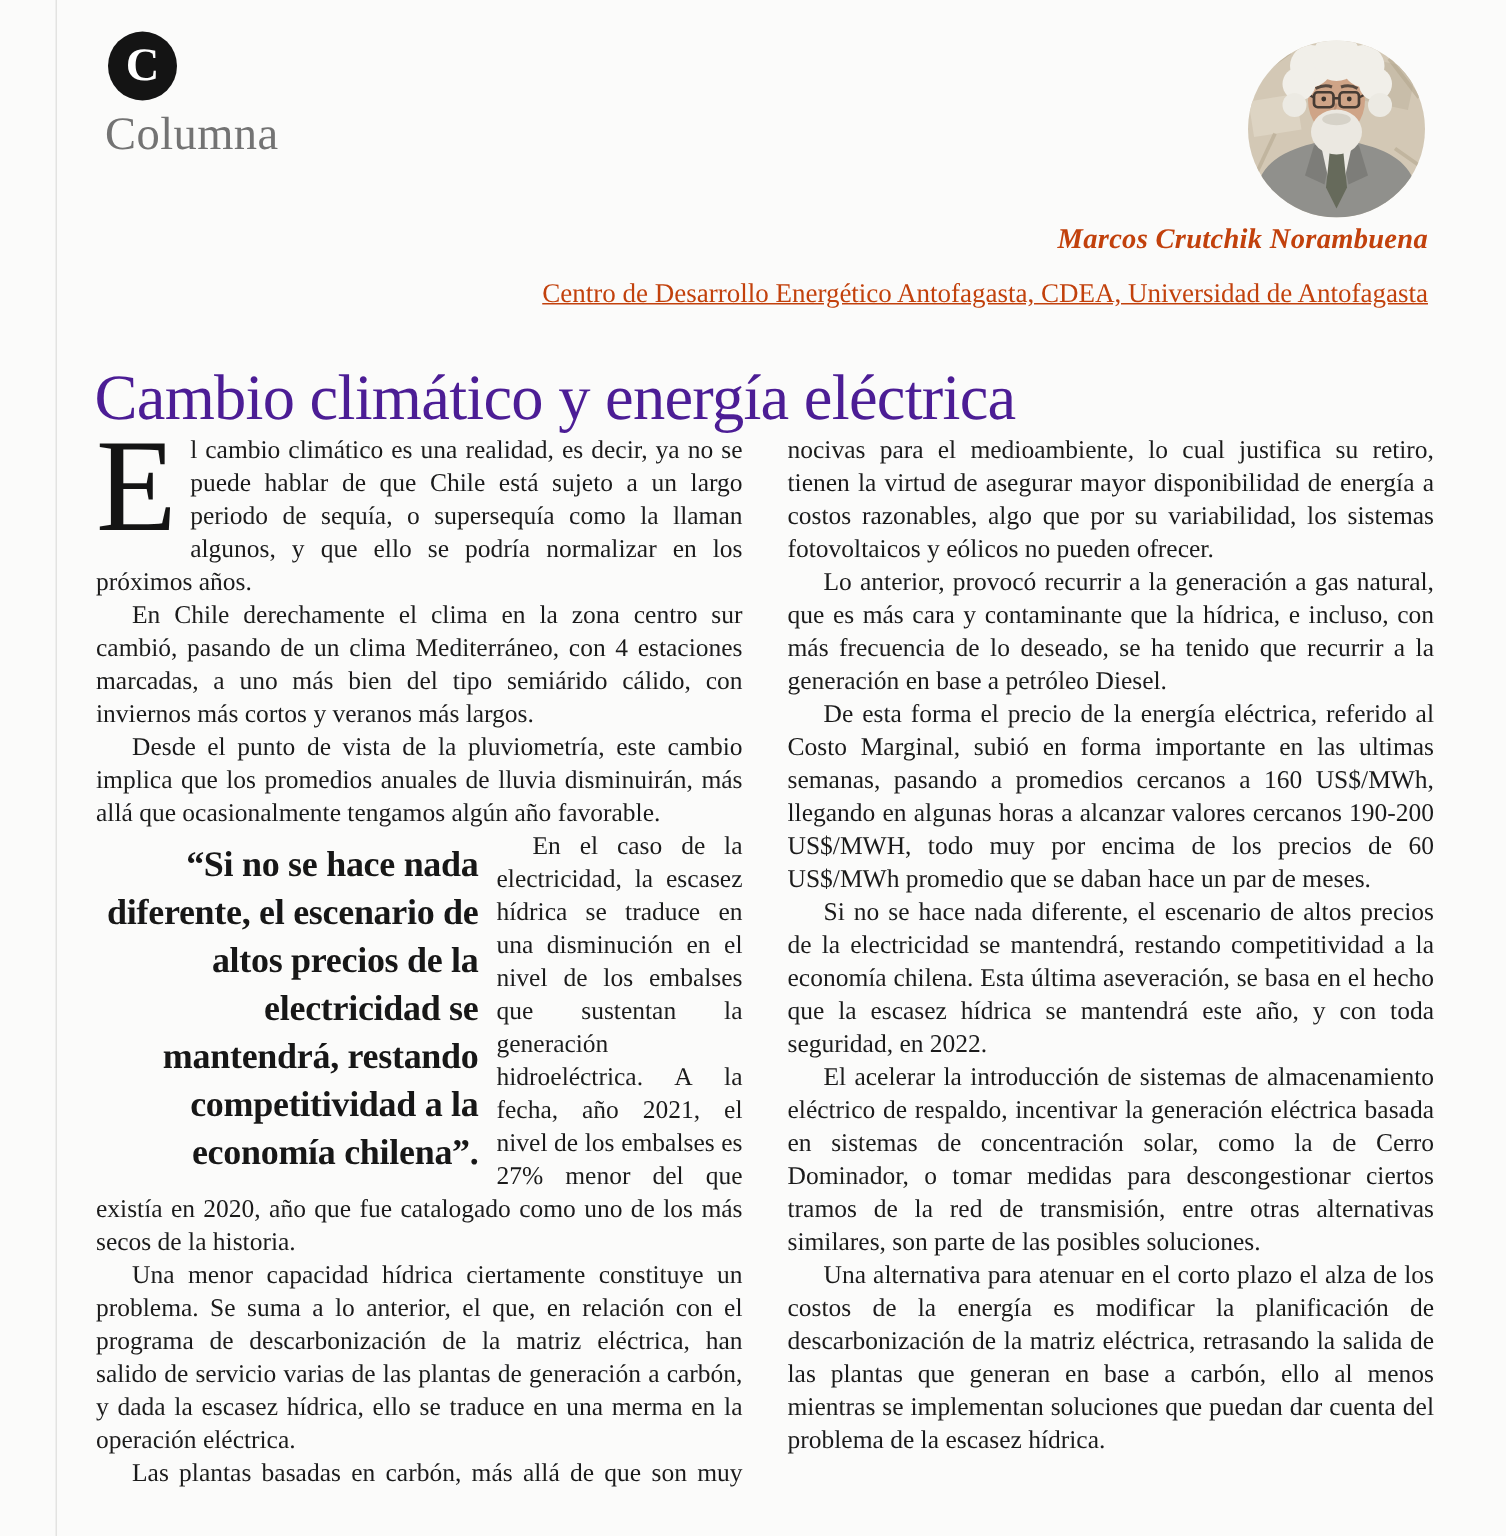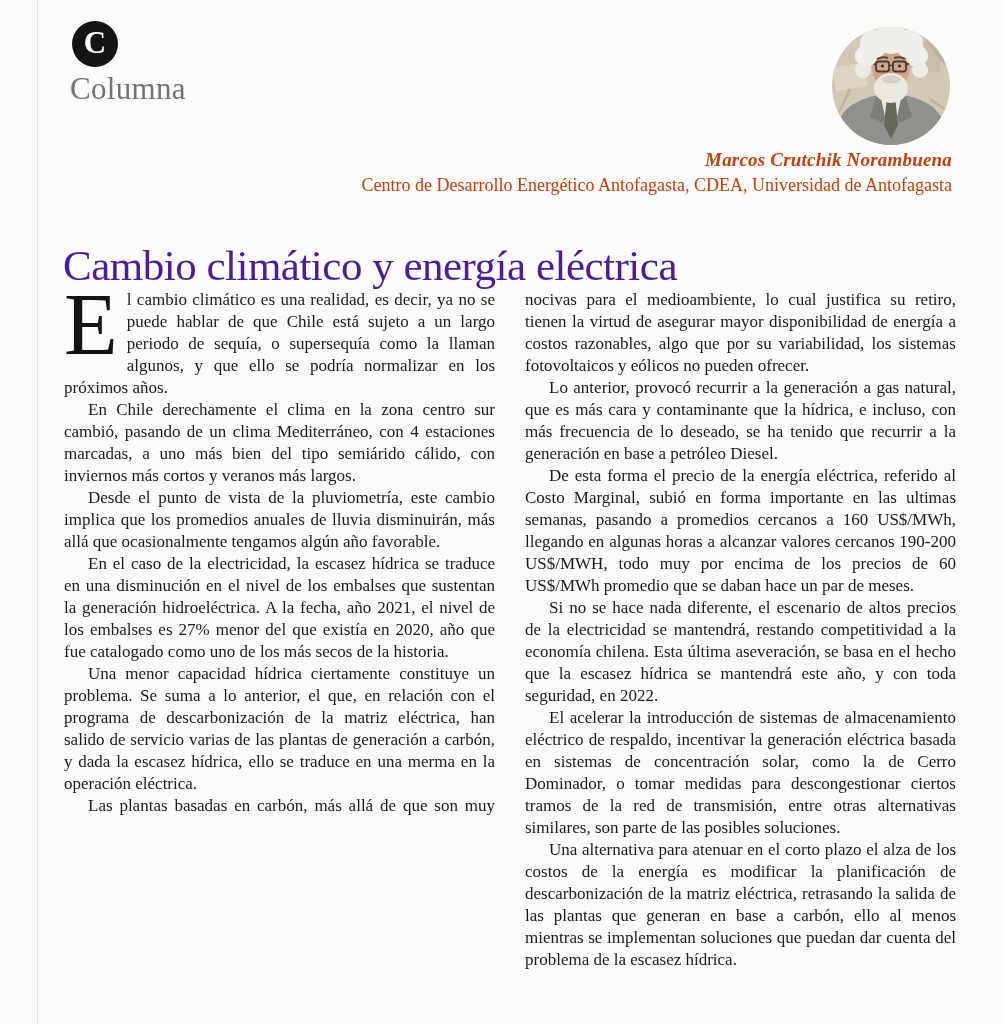--- a/index.html
+++ b/index.html
@@ -21,21 +21,21 @@
   .section-label {
     position:absolute; left:70px; top:71px;
     font-size:31px; color:#737373; letter-spacing:0.3px;
   }
 
   .portrait { position:absolute; left:832px; top:27px; width:118px; height:118px; }
   .portrait svg { display:block; width:118px; height:118px; }
 
   .byline { position:absolute; right:52px; top:149px; text-align:right; color:#c2410c; }
   .author { font-size:19px; font-weight:bold; font-style:italic; letter-spacing:0.2px; }
-  .affiliation { font-size:18px; margin-top:4px; }
+  .affiliation { font-size:18px; margin-top:14px;text-decoration:underline; }
 
   .title {
     position:absolute; left:63px; top:212px;
     font-size:43px; color:#4c1d95; letter-spacing:-0.5px; white-space:nowrap; font-weight:400;
   }
 
   .columns { position:absolute; left:64px; top:289px; width:892px; display:flex; gap:30px; }
   .col {
     width:431px; font-size:17px; line-height:22px;
     text-align:justify; color:#1b1b1b;
@@ -111,20 +111,21 @@
     <div class="affiliation">Centro de Desarrollo Energético Antofagasta, CDEA, Universidad de Antofagasta</div>
   </div>
 
   <h1 class="title">Cambio climático y energía eléctrica</h1>
 
   <div class="columns">
     <div class="col">
       <p class="flush"><span class="dropcap">E</span><span>l cambio climático es una realidad, es decir, ya no se puede hablar de que Chile está sujeto a un largo periodo de sequía, o supersequía como la llaman algunos, y que ello se podría normalizar en los próximos años.</span></p>
       <p>En Chile derechamente el clima en la zona centro sur cambió, pasando de un clima Mediterráneo, con 4 estaciones marcadas, a uno más bien del tipo semiárido cálido, con inviernos más cortos y veranos más largos.</p>
       <p>Desde el punto de vista de la pluviometría, este cambio implica que los promedios anuales de lluvia disminuirán, más allá que ocasionalmente tengamos algún año favorable.</p>
+      <div class="pullquote">“Si no se hace nada diferente, el escenario de altos precios de la electricidad se mantendrá, restando competitividad a la economía chilena”.</div>
       <p>En el caso de la electricidad, la escasez hídrica se traduce en una disminución en el nivel de los embalses que sustentan la generación hidroeléctrica. A la fecha, año 2021, el nivel de los embalses es 27% menor del que existía en 2020, año que fue catalogado como uno de los más secos de la historia.</p>
       <p>Una menor capacidad hídrica ciertamente constituye un problema. Se suma a lo anterior, el que, en relación con el programa de descarbonización de la matriz eléctrica, han salido de servicio varias de las plantas de generación a carbón, y dada la escasez hídrica, ello se traduce en una merma en la operación eléctrica.</p>
       <p class="runover">Las plantas basadas en carbón, más allá de que son muy</p>
     </div>
     <div class="col">
       <p class="flush">nocivas para el medioambiente, lo cual justifica su retiro, tienen la virtud de asegurar mayor disponibilidad de energía a costos razonables, algo que por su variabilidad, los sistemas fotovoltaicos y eólicos no pueden ofrecer.</p>
       <p>Lo anterior, provocó recurrir a la generación a gas natural, que es más cara y contaminante que la hídrica, e incluso, con más frecuencia de lo deseado, se ha tenido que recurrir a la generación en base a petróleo Diesel.</p>
       <p>De esta forma el precio de la energía eléctrica, referido al Costo Marginal, subió en forma importante en las ultimas semanas, pasando a promedios cercanos a 160 US$/MWh, llegando en algunas horas a alcanzar valores cercanos 190-200 US$/MWH, todo muy por encima de los precios de 60 US$/MWh promedio que se daban hace un par de meses.</p>
       <p>Si no se hace nada diferente, el escenario de altos precios de la electricidad se mantendrá, restando competitividad a la economía chilena. Esta última aseveración, se basa en el hecho que la escasez hídrica se mantendrá este año, y con toda seguridad, en 2022.</p>
       <p>El acelerar la introducción de sistemas de almacenamiento eléctrico de respaldo, incentivar la generación eléctrica basada en sistemas de concentración solar, como la de Cerro Dominador, o tomar medidas para descongestionar ciertos tramos de la red de transmisión, entre otras alternativas similares, son parte de las posibles soluciones.</p>

